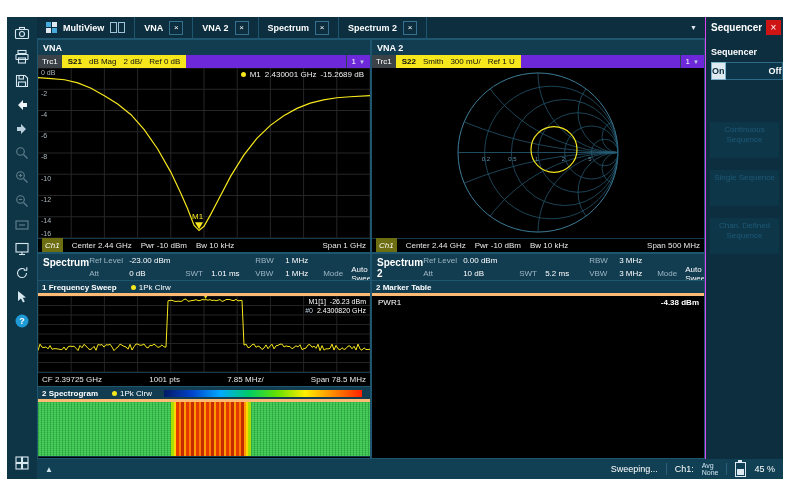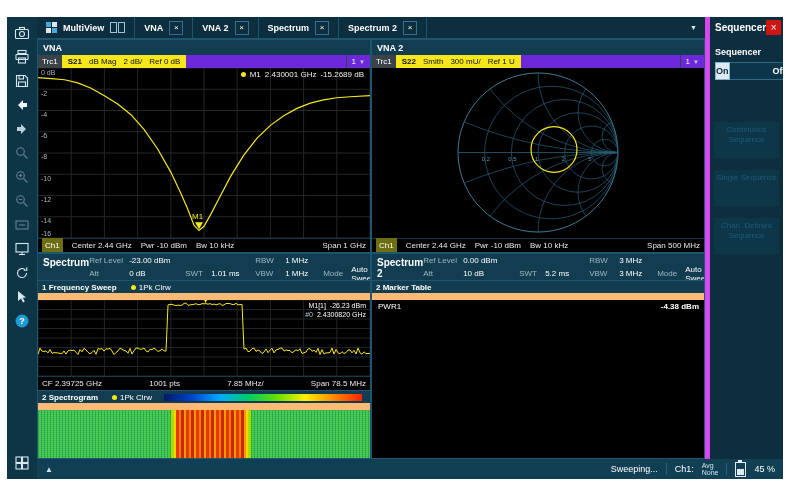--- a/index.html
+++ b/index.html
@@ -46,32 +46,32 @@
   .trc-sel{border-left:1px solid #2c4450;color:#fff;padding:0 5px;display:flex;align-items:center;gap:3px;}
   .trc-sel .caret{font-size:6px;color:#bcd;}
   .chart{position:relative;flex:1;background:#000;overflow:hidden;}
   .chart svg{position:absolute;left:0;top:0;width:100%;height:100%;}
   .ylab{position:absolute;left:3px;color:#a9b6bd;font-size:7px;line-height:7px;}
   .mkr-readout{position:absolute;top:2px;right:6px;color:#efefef;font-size:8px;
                display:flex;align-items:center;gap:4px;}
   .dot{width:5px;height:5px;border-radius:50%;background:#f6e71d;display:inline-block;}
   .win-footer{height:13px;background:#000;border-top:1px solid #14394a;display:flex;gap:9px;
               align-items:center;font-size:8px;color:#e8e8e8;padding:0 4px;flex:0 0 auto;}
-  .ch-tag{background:#6d6d12;color:#fff;padding:0 3px;height:27px;display:flex;align-items:center;}
+  .ch-tag{background:#6d6d12;color:#fff;padding:0 3px;height:27px;display:flex;align-items:center;font-style:italic;}
   .f-spacer{flex:1;}
 
   
   .spec-header{height:26px;background:#123c50;display:flex;flex:0 0 auto;}
   .spec-title{width:64px;font-size:10px;font-weight:bold;color:#fff;padding:3px 0 0 5px;box-sizing:border-box;}
   .spec-info{flex:1;display:grid;grid-template-columns:40px 56px 26px 44px 30px 38px 28px auto;
              grid-auto-rows:13px;font-size:8px;align-items:center;}
   .spec-info .lab{color:#9db7c4;}
   .spec-info .val{color:#fff;}
   .subbar{height:12px;background:#123c50;display:flex;align-items:center;font-size:8px;color:#fff;
-          padding:0 4px;gap:4px;border-top:1px solid #1d566e;border-bottom:7px solid #fdba74;flex:0 0 auto;}
+          padding:0 4px;gap:4px;border-top:1px solid #1d566e;border-bottom:3px solid #fdba74;flex:0 0 auto;}
   .subbar b{font-size:8px;}
   .legend{display:flex;align-items:center;gap:3px;margin-left:10px;}
   .colorbar{flex:1;height:7px;margin:0 4px 0 8px;
     background:linear-gradient(to right,#001a66,#0044cc,#00aaff,#00cc66,#66e000,#ffee00,#ff8800,#ff2200);}
   .spec-chart{height:76px;flex:0 0 auto;}
   .mkr{position:absolute;top:1px;right:4px;text-align:right;font-size:7px;color:#fff;line-height:9px;}
   .mkr .tag{color:#bcd;margin-right:4px;}
   .sf{justify-content:space-between;}
   .sgram{height:54px;position:relative;background:#3cc24e;overflow:hidden;flex:0 0 auto;}
   .sgram:before{content:'';position:absolute;left:0;top:0;right:0;bottom:0;
@@ -86,21 +86,21 @@
   .mt-head,.mt-row{display:grid;grid-template-columns:70px 36px 36px 95px 1fr;font-size:8px;flex:0 0 auto;}
   .mt-head{background:#50575c;color:#fff;height:12px;align-items:center;}
   .mt-head span{text-align:center;border-right:1px solid #2c3338;}
   .mt-row{height:12px;align-items:center;color:#fff;background:#000;}
   .mt-row .c-type{padding-left:6px;}
   .mt-row .c-y{text-align:right;padding-right:5px;font-weight:bold;}
   .win-rest{flex:1;background:#000;}
 
   
   .softpanel{position:absolute;right:0;top:0;width:78px;bottom:20px;background:#0c2e3f;
-             border-left:5px solid #d946ef;box-sizing:border-box;display:flex;flex-direction:column;}
+             border-left:1px solid #d946ef;box-sizing:border-box;display:flex;flex-direction:column;}
   .sp-head{height:20px;display:flex;align-items:center;justify-content:space-between;padding-left:5px;flex:0 0 auto;}
   .sp-head .t{font-size:10px;font-weight:bold;color:#fff;}
   .sp-close{width:15px;height:15px;background:#cf1414;color:#fff;display:flex;align-items:center;
             justify-content:center;font-size:10px;margin-right:2px;margin-top:1px;}
   .sp-label{font-size:9px;font-weight:bold;color:#fff;margin:10px 5px 3px;}
   .toggle{display:flex;margin:2px 5px 0;}
   .toggle .tbtn{flex:1;height:16px;font-size:9px;font-weight:bold;display:flex;align-items:center;justify-content:center;}
   .tbtn.on{background:#dfe9f0;color:#06293a;border:1px solid #7fb3cc;}
   .tbtn.off{background:#0c354a;color:#fff;border:1px solid #2c6a86;border-left:0;padding-left:43px;}
   .softkey{display:block;margin:12px 4px 0;min-height:30px;background:#0e3649;color:#1d5a78;

